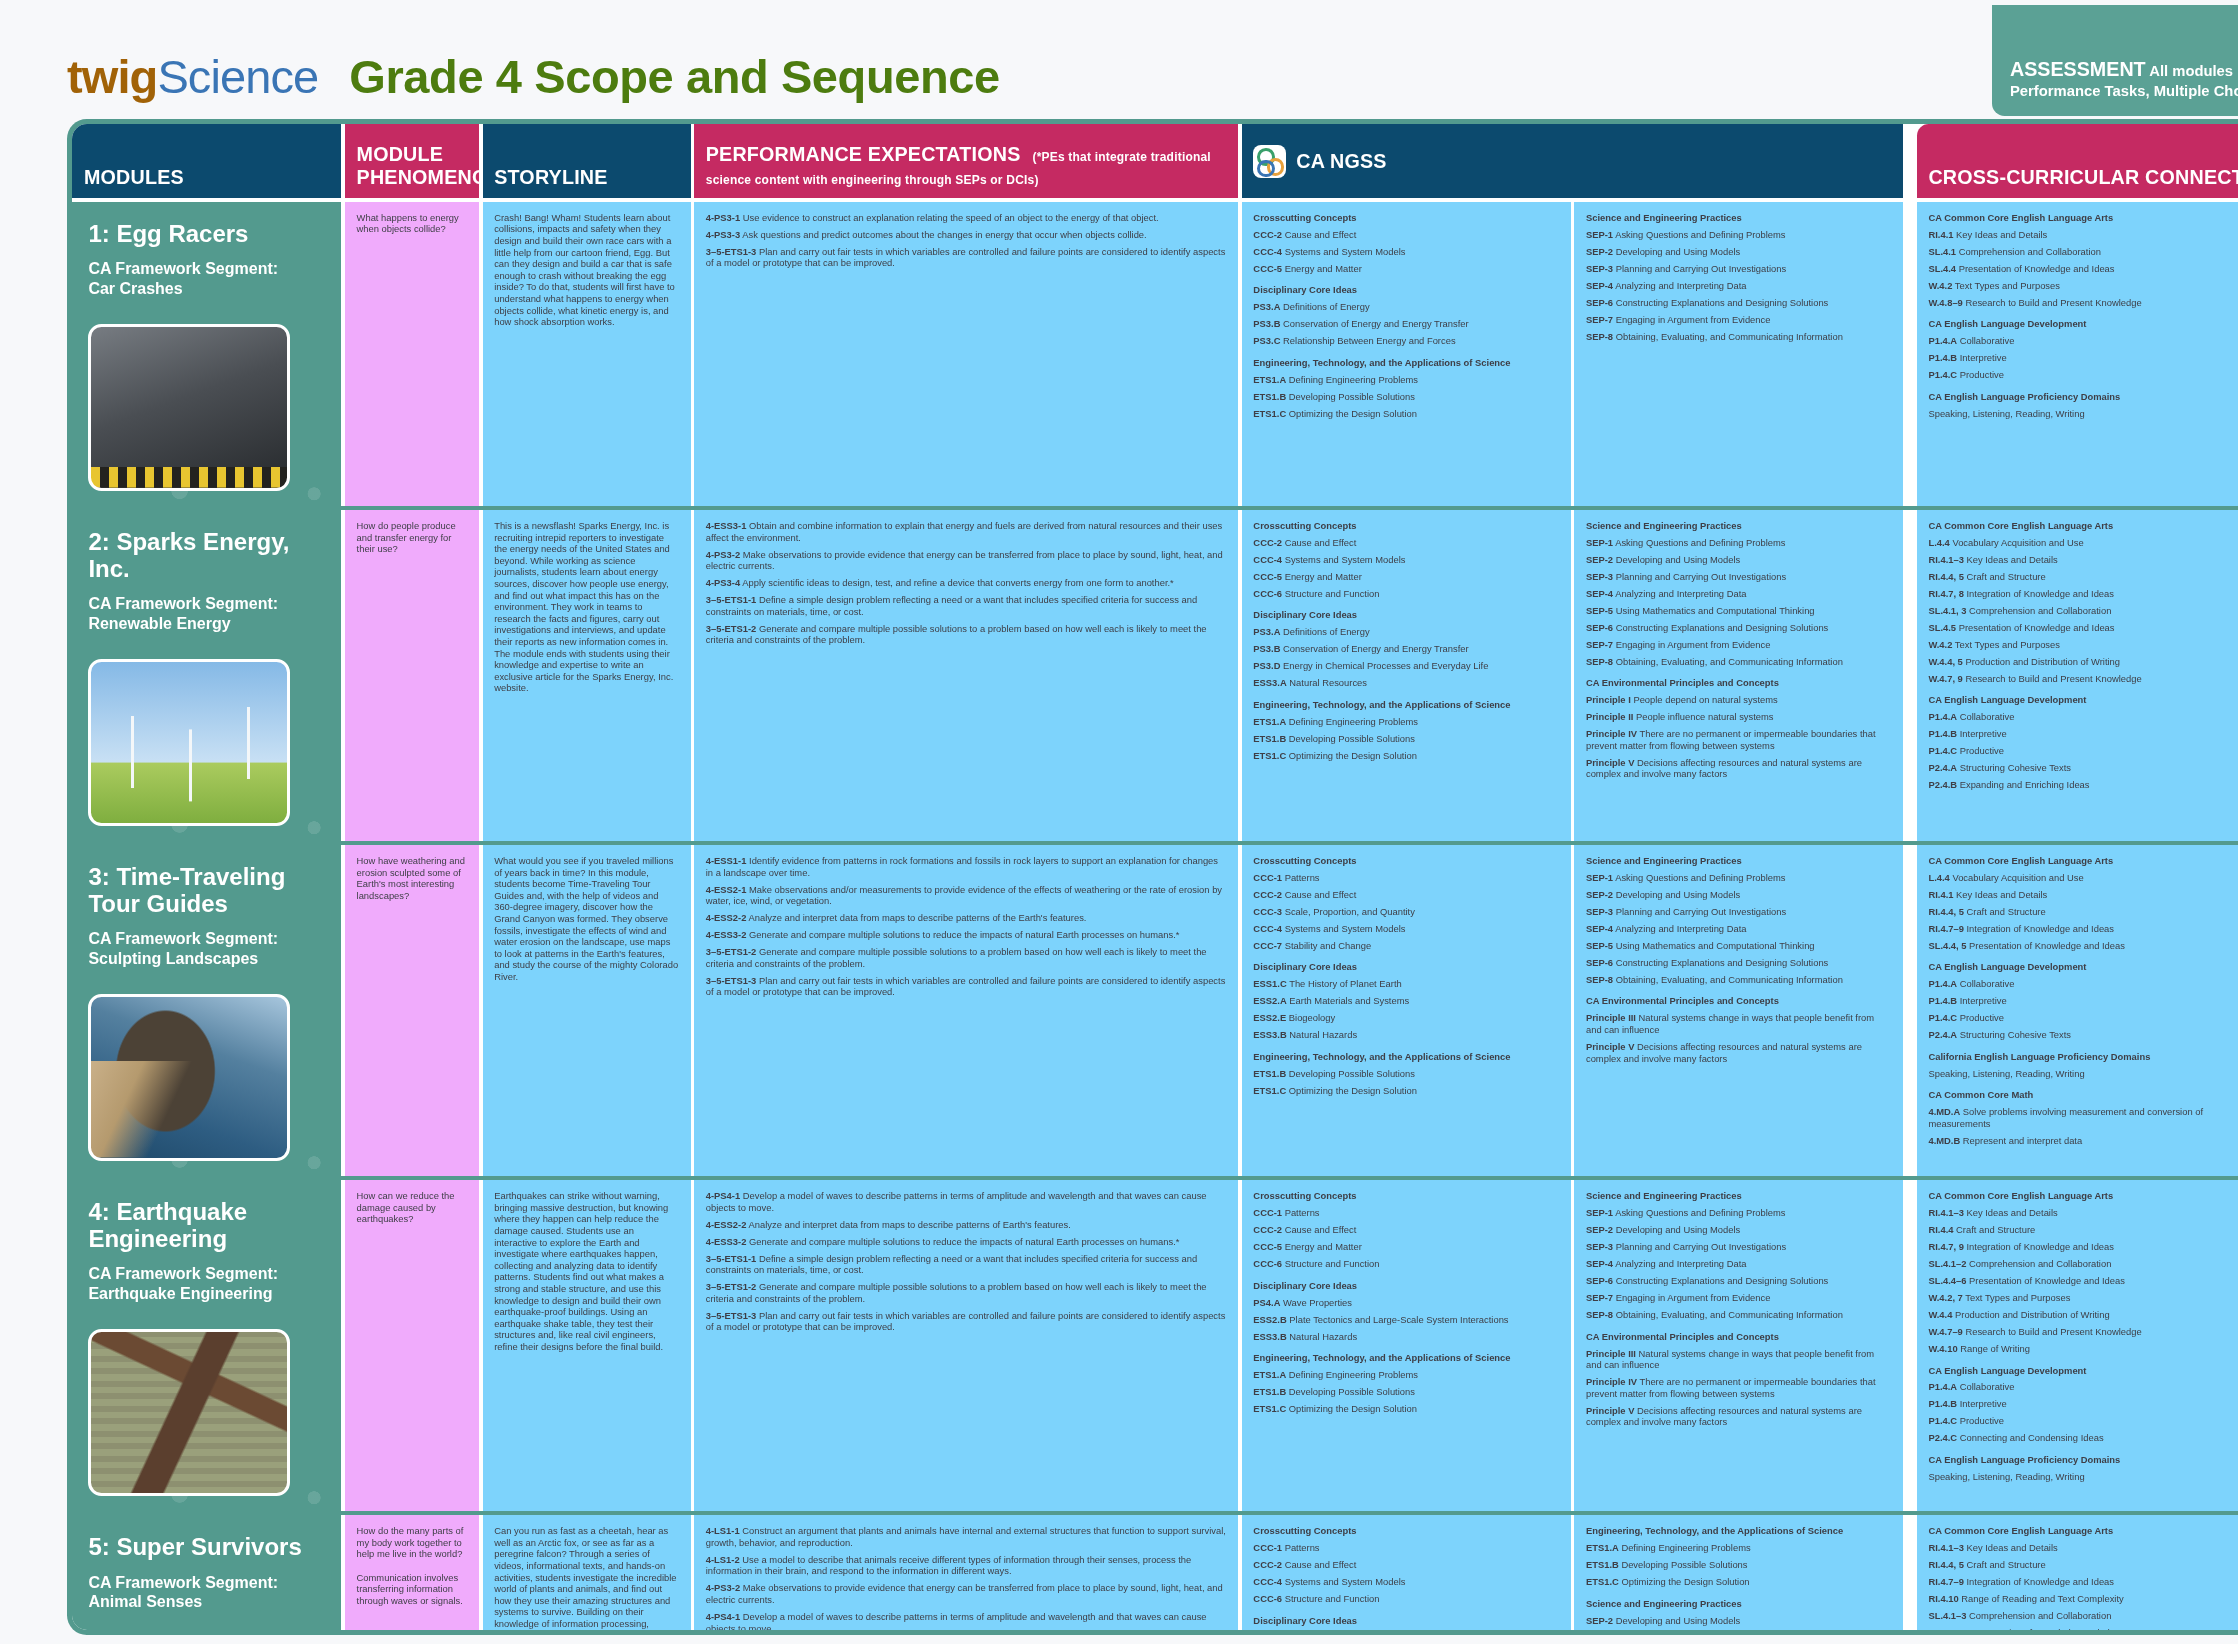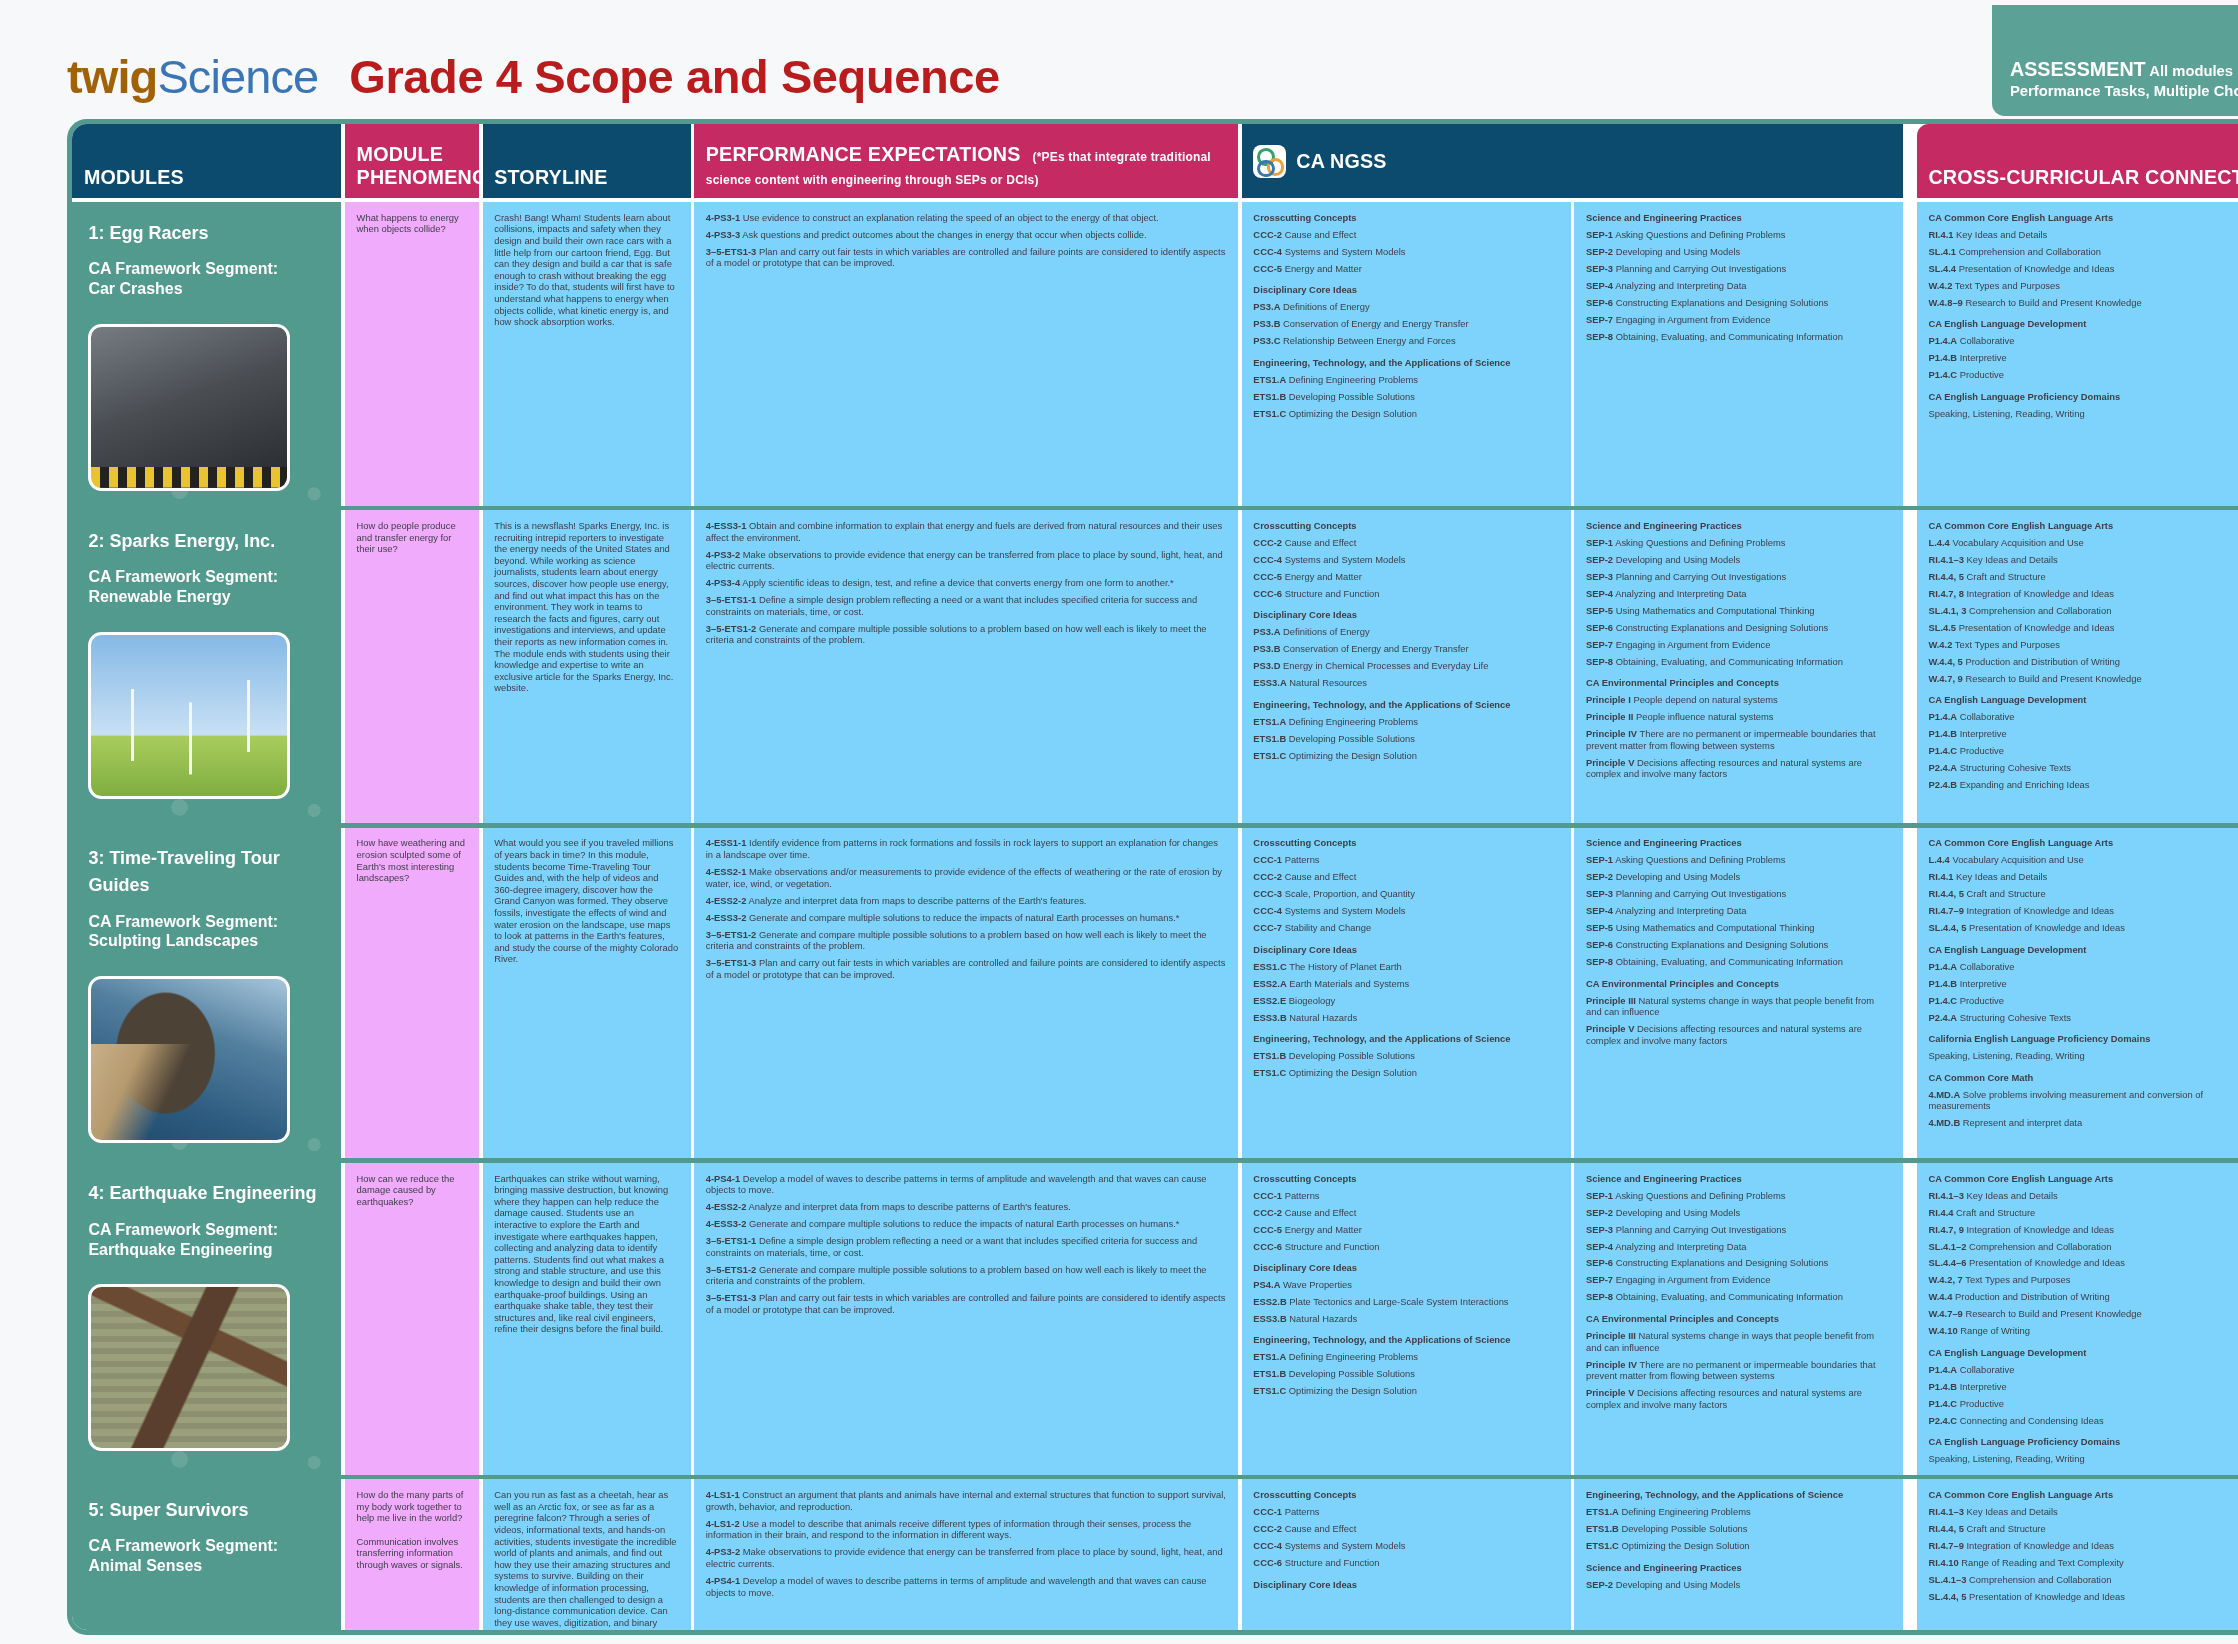--- a/index.html
+++ b/index.html
@@ -8,21 +8,21 @@
     background:#f7f8fa;
     font-family:"Liberation Sans", sans-serif;
     color:#3e3e46;
     -webkit-font-smoothing:antialiased;
   }
   
   .topbar{position:absolute;left:67px;top:0;right:64px;height:116px;}
   .logo-line{position:absolute;left:0;bottom:12.5px;white-space:nowrap;}
   .logo-twig{font-size:47px;font-weight:700;color:#a16207;letter-spacing:-0.9px;}
   .logo-science{font-size:47px;font-weight:400;color:#3a75b5;letter-spacing:-0.9px;}
-  .page-title{font-size:47px;font-weight:700;color:#b91c1c;margin-left:31px;letter-spacing:-0.4px;}
+  .page-title{font-size:47px;font-weight:700;color:#4d7c0f;margin-left:31px;letter-spacing:-0.4px;}
   .assessment{
     position:absolute;right:0;top:5.4px;width:609px;height:111px;box-sizing:border-box;
     background:#5ba195;border-radius:0 0 12.5px 12.5px;color:#fff;
     display:flex;flex-direction:column;justify-content:flex-end;
     padding:13.4px 18px 15px 18px;
   }
   .assessment p{margin:0;font-size:14.8px;line-height:19.7px;font-weight:700;}
   .assessment .a-head{font-size:19.7px;font-weight:700;letter-spacing:0;}
   
   .frame{
@@ -71,21 +71,21 @@
   
   .mod{
     background:#539a8e;color:#fff;padding:15px 16px;box-sizing:border-box;overflow:hidden;
     background-image:
       radial-gradient(circle at 14% 88%, rgba(255,255,255,0.14) 0 11.6px, transparent 12px),
       radial-gradient(circle at 40% 95%, rgba(255,255,255,0.12) 0 8px, transparent 8.5px),
       radial-gradient(circle at 70% 86%, rgba(255,255,255,0.10) 0 13.4px, transparent 14px),
       radial-gradient(circle at 90% 96%, rgba(255,255,255,0.12) 0 6.3px, transparent 6.7px),
       radial-gradient(circle at 55% 78%, rgba(255,255,255,0.08) 0 5.4px, transparent 5.8px);
   }
-  .mod h2{margin:2.7px 0 12.5px 0;font-size:18px;line-height:27px;font-weight:700;}
+  .mod h2{margin:2.7px 0 12.5px 0;font-size:24px;line-height:27px;font-weight:700;}
   .mod .fw{font-size:16px;line-height:19.7px;font-weight:700;margin:0;}
   .photo{width:202px;height:167px;border:3.1px solid #ffffff;border-radius:13.4px;margin-top:25px;
     box-sizing:border-box;position:relative;overflow:hidden;}
   .photo-1{background:
       repeating-linear-gradient(90deg,#e8c530 0 9px,#23221f 9px 18px) 0 100%/100% 20.6px no-repeat,
       linear-gradient(160deg,#777c82 0%,#4a4e53 45%,#26292c 100%);}
   .photo-2{background:linear-gradient(180deg,#85b9e6 0%,#c8e0f4 62%,#aacb5e 63%,#7fae3f 100%);}
   .photo-2 .pole{position:absolute;left:40px;top:54px;width:2.7px;height:72px;background:#f4f7f9;
       box-shadow:58px 13.4px 0 #f4f7f9, 116px -9px 0 #f4f7f9;}
   .photo-3{background:

